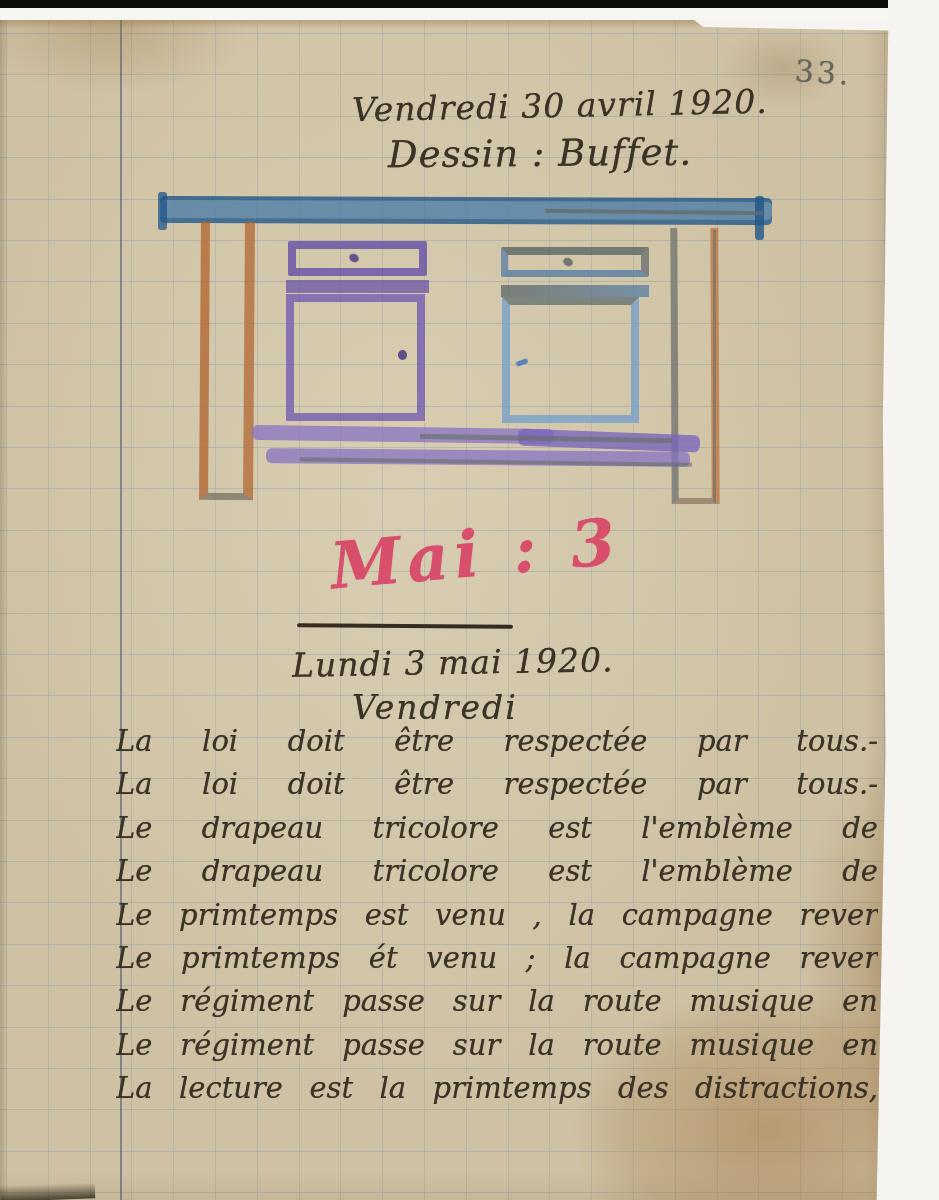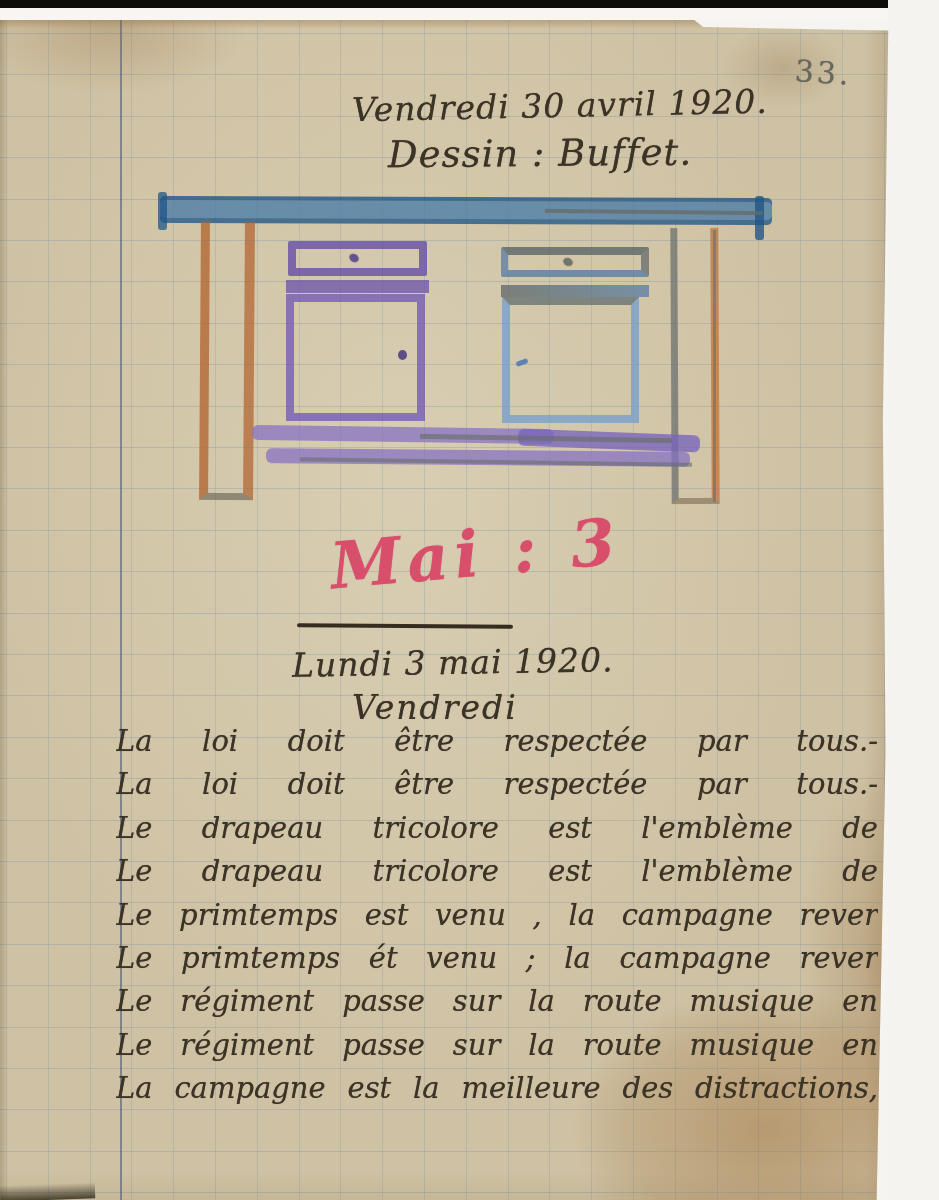--- a/index.html
+++ b/index.html
@@ -158,15 +158,15 @@
 
   <div class="writing">
     <div class="writing-line jline">La loi doit être respectée par tous.-</div>
     <div class="writing-line jline">La loi doit être respectée par tous.-</div>
     <div class="writing-line jline">Le drapeau tricolore est l'emblème de</div>
     <div class="writing-line jline">Le drapeau tricolore est l'emblème de</div>
     <div class="writing-line jline">Le primtemps est venu , la campagne rever</div>
     <div class="writing-line jline">Le primtemps ét venu ; la campagne rever</div>
     <div class="writing-line jline">Le régiment passe sur la route musique en</div>
     <div class="writing-line jline">Le régiment passe sur la route musique en</div>
-    <div class="writing-line jline">La campagne est la meilleure des distractions,</div>
+    <div class="writing-line jline">La lecture est la primtemps des distractions,</div>
   </div>
 </div>
 
 </body></html>

